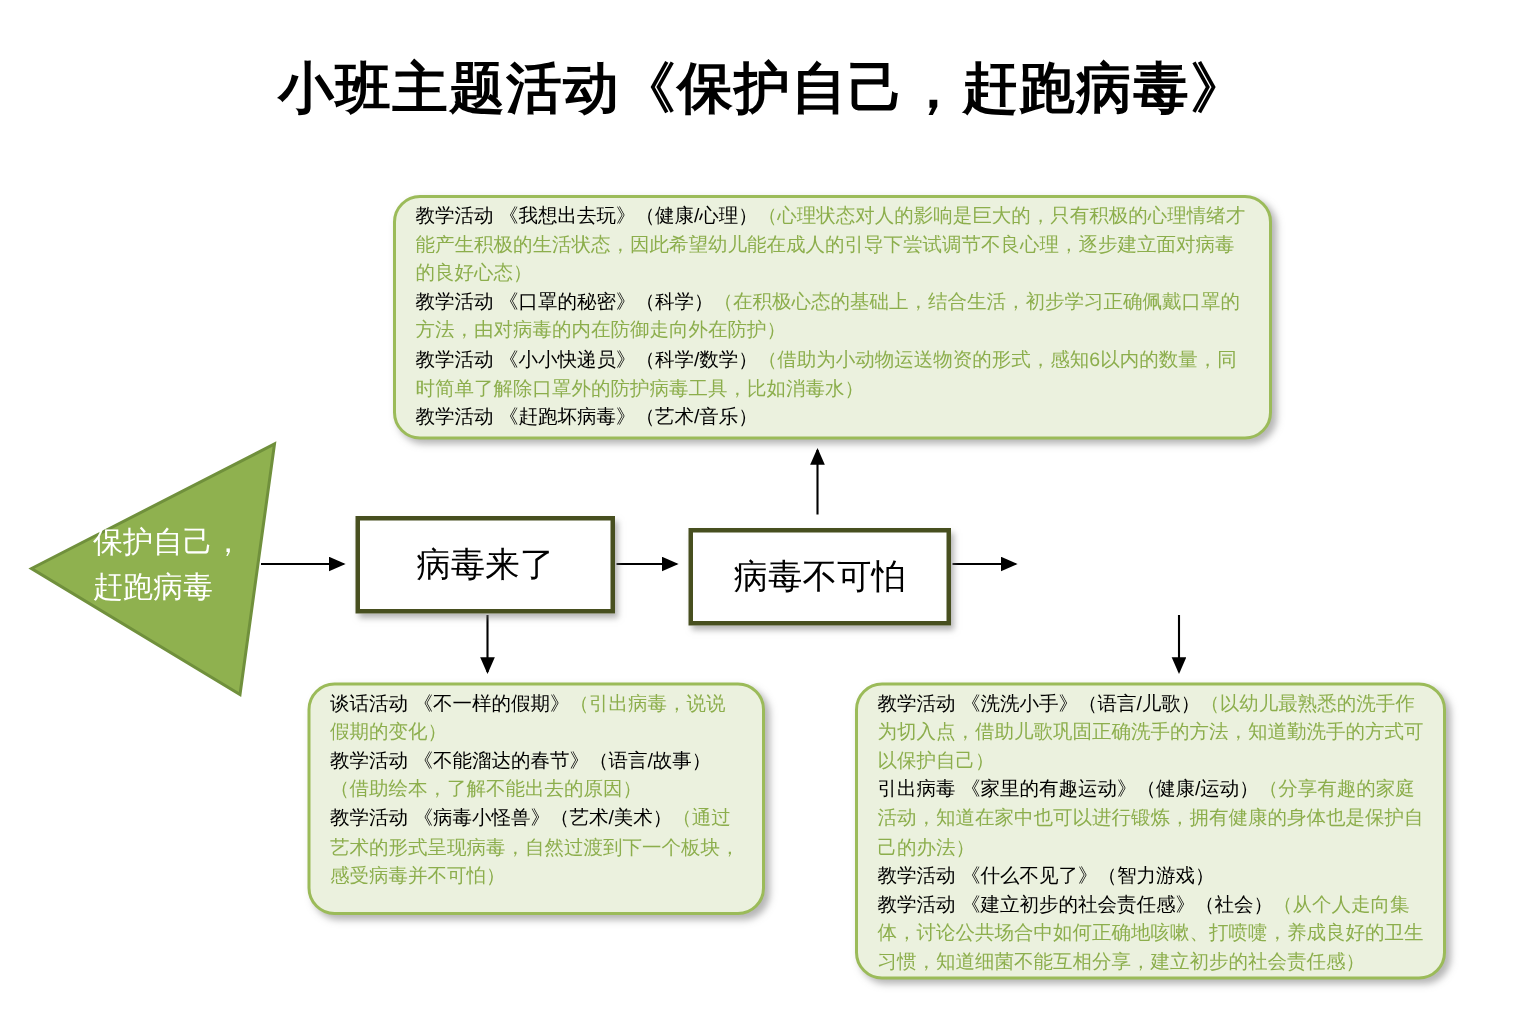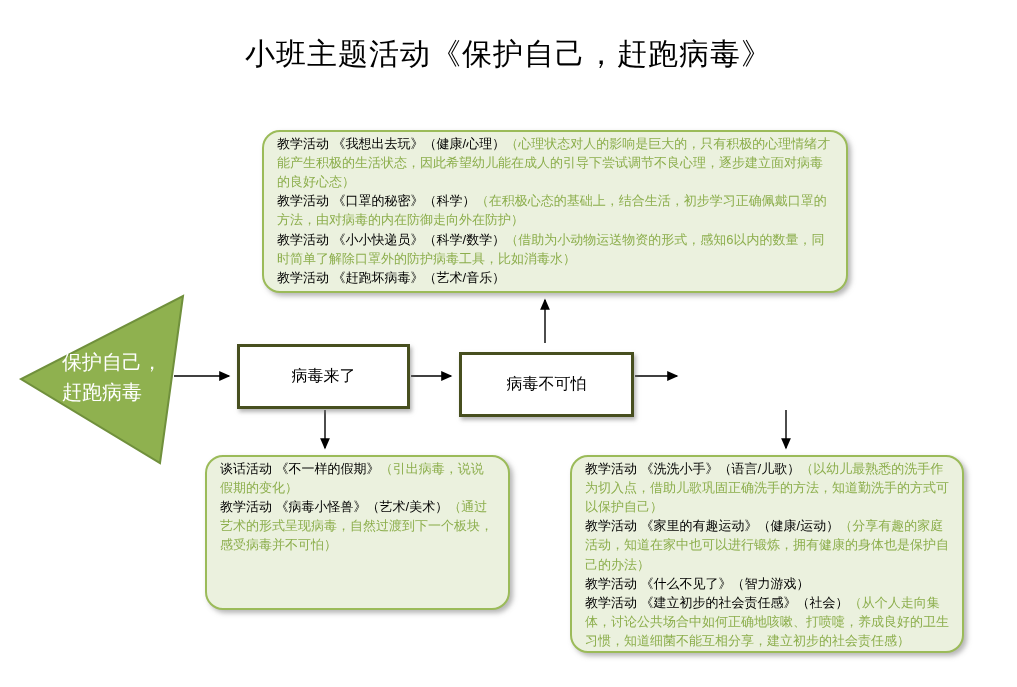--- a/index.html
+++ b/index.html
@@ -4,42 +4,42 @@
 <style>
   html,body { margin:0; padding:0; background:#fff; }
   .canvas {
     position:relative; width:1017px; height:687px; background:#ffffff;
     font-family:"Liberation Sans", sans-serif; overflow:hidden;
   }
   .svg-layer { position:absolute; left:0; top:0; width:1017px; height:687px; pointer-events:none; }
 
   .page-title {
     position:absolute; left:0; right:0; top:34px; text-align:center;
-    font-size:30px; font-weight:400; color:#000; letter-spacing:1px;
+    font-size:37px; font-weight:700; color:#000; letter-spacing:1px;
     font-family:"Liberation Sans", sans-serif;
   }
 
   .content-box {
     position:absolute; box-sizing:border-box;
     background:#EBF1DE; border:2px solid #9BBB59; border-radius:18px;
     box-shadow:3px 3px 5px rgba(110,110,110,0.5);
     padding:2px 13px; font-size:13px; line-height:1.47; color:#000;
   }
   .box-top    { left:262px; top:130px; width:586px; height:163px; }
   .box-bl     { left:205px; top:455px; width:305px; height:155px; }
   .box-br     { left:570px; top:455px; width:394px; height:198px; }
 
   .txt-black { color:#000000; }
   .txt-green { color:#8CAE4C; }
 
   .node {
     position:absolute; box-sizing:border-box; background:#ffffff;
     border:3px solid #474F1F; box-shadow:2px 3px 4px rgba(120,120,120,0.55);
     display:flex; align-items:center; justify-content:center;
-    font-size:16px; color:#000; font-family:"Liberation Serif", serif;
+    font-size:23px; color:#000; font-family:"Liberation Serif", serif;
   }
   .node-1 { left:237px; top:344px; width:173px; height:65px; }
   .node-2 { left:459px; top:352px; width:175px; height:65px; }
   .node-3 { left:685px; top:344px; width:193px; height:65px; }
 
   .triangle-label {
     position:absolute; left:62px; top:347px; color:#ffffff;
     font-size:20px; line-height:30px; font-family:"Liberation Serif", serif;
     white-space:nowrap;
   }
@@ -82,23 +82,24 @@
 
   <div class="node node-1">
     <span>病毒来了</span>
   </div>
   <div class="node node-2">
     <span>病毒不可怕</span>
   </div>
 
   <div class="content-box box-bl">
       <div class="activity"><span class="txt-black">谈话活动 《不一样的假期》</span><span class="txt-green">（引出病毒，说说假期的变化）</span></div>
+      <div class="activity"><span class="txt-black">教学活动 《不能溜达的春节》（语言/故事）</span><span class="txt-green">（借助绘本，了解不能出去的原因）</span></div>
       <div class="activity"><span class="txt-black">教学活动 《病毒小怪兽》（艺术/美术）</span><span class="txt-green">（通过艺术的形式呈现病毒，自然过渡到下一个板块，感受病毒并不可怕）</span></div>
     </div>
 
   <div class="content-box box-br">
       <div class="activity"><span class="txt-black">教学活动 《洗洗小手》（语言/儿歌）</span><span class="txt-green">（以幼儿最熟悉的洗手作为切入点，借助儿歌巩固正确洗手的方法，知道勤洗手的方式可以保护自己）</span></div>
-      <div class="activity"><span class="txt-black">教学活动 《家里的有趣运动》（健康/运动）</span><span class="txt-green">（分享有趣的家庭活动，知道在家中也可以进行锻炼，拥有健康的身体也是保护自己的办法）</span></div>
+      <div class="activity"><span class="txt-black">引出病毒 《家里的有趣运动》（健康/运动）</span><span class="txt-green">（分享有趣的家庭活动，知道在家中也可以进行锻炼，拥有健康的身体也是保护自己的办法）</span></div>
       <div class="activity"><span class="txt-black">教学活动 《什么不见了》（智力游戏）</span></div>
       <div class="activity"><span class="txt-black">教学活动 《建立初步的社会责任感》（社会）</span><span class="txt-green">（从个人走向集体，讨论公共场合中如何正确地咳嗽、打喷嚏，养成良好的卫生习惯，知道细菌不能互相分享，建立初步的社会责任感）</span></div>
     </div>
 
 </div>
 
 </body></html>

